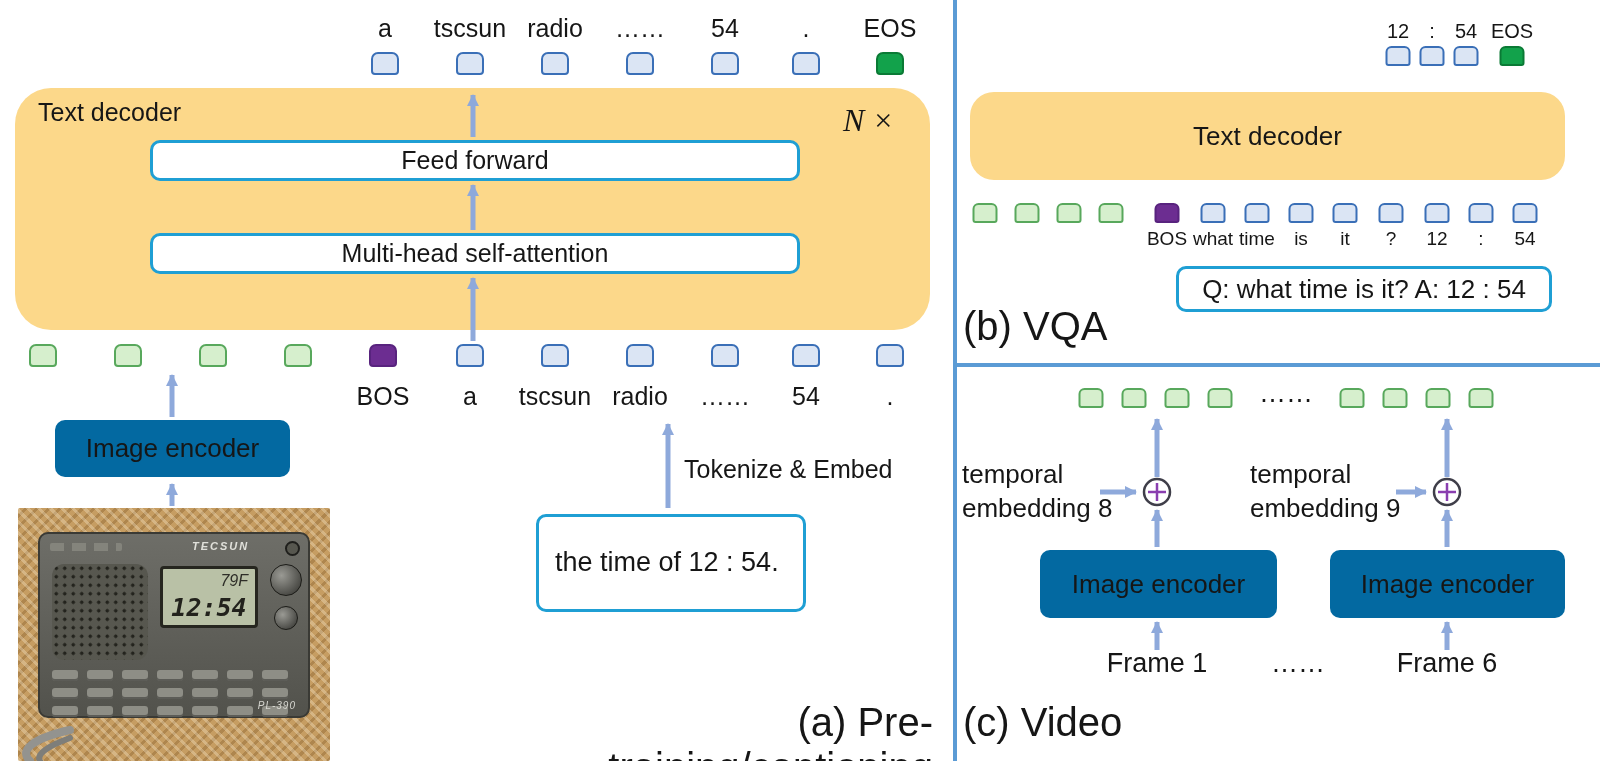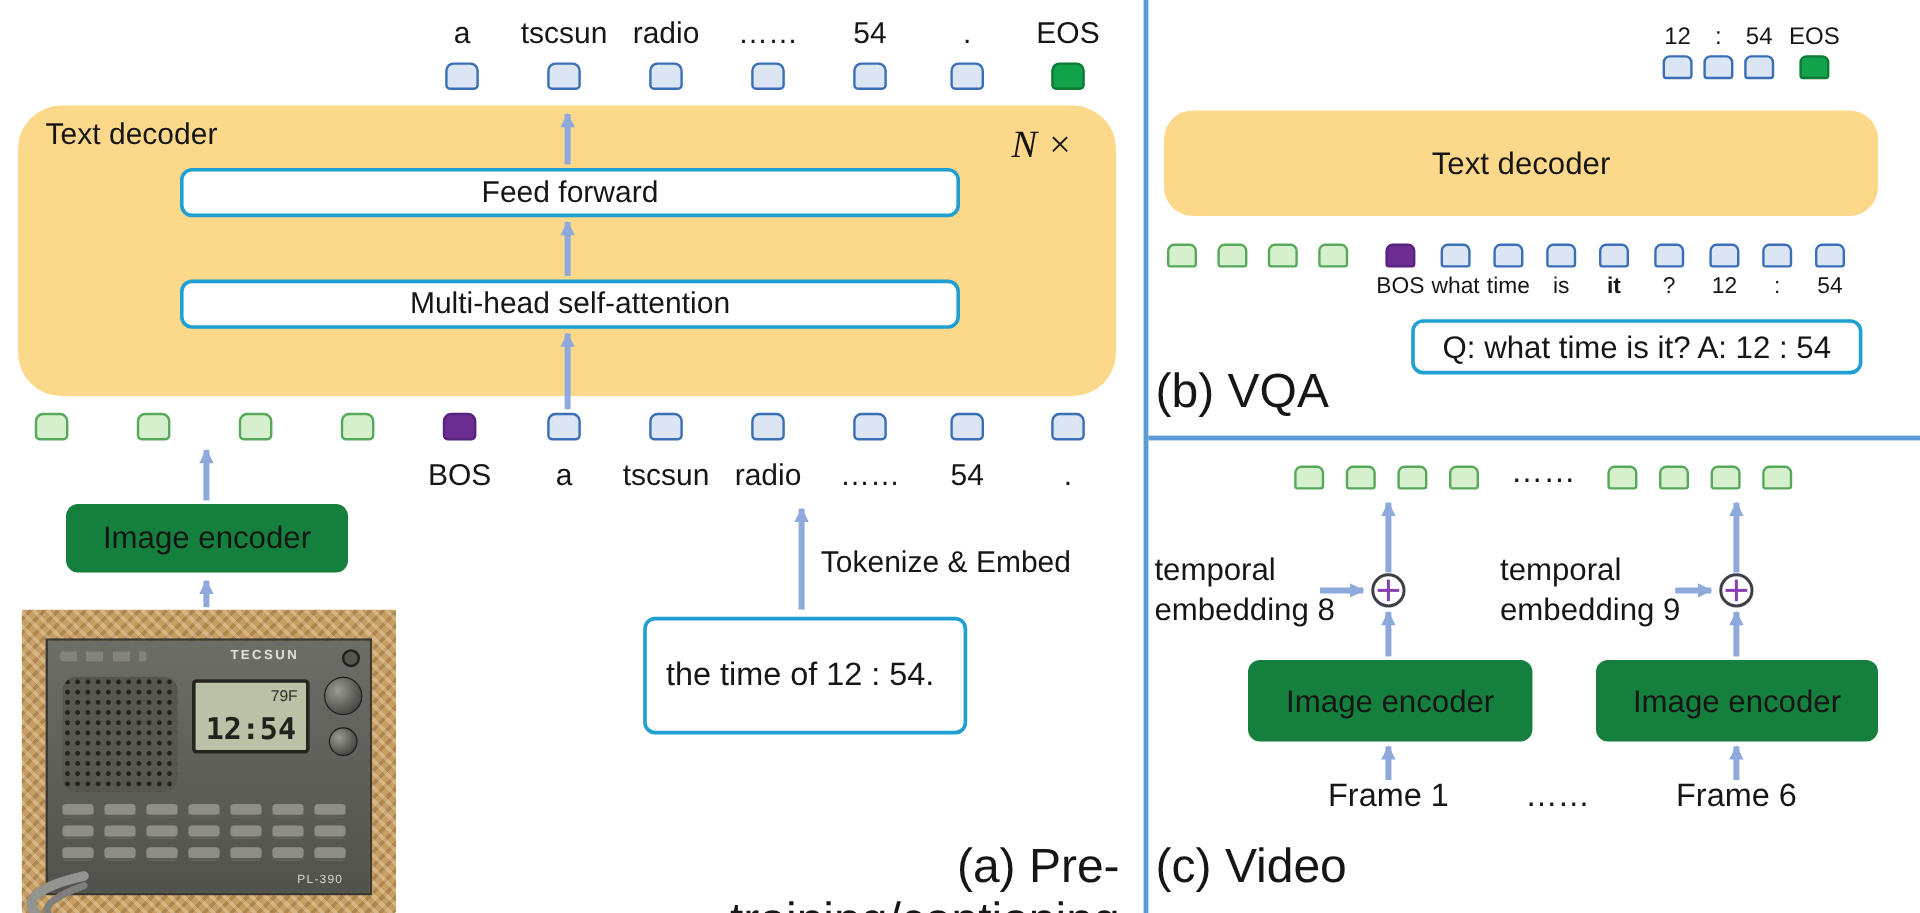--- a/index.html
+++ b/index.html
@@ -20,61 +20,61 @@
   .lab { position:absolute; transform:translateX(-50%); text-align:center; white-space:nowrap; }
   .lab.a     { font-size:25px; }
   .lab.b-top { font-size:20px; }
   .lab.b-bot { font-size:19px; }
   .lab.c     { font-size:27px; }
 
   .decoder { position:absolute; background:#fcd88a; }
   .box-cyan { position:absolute; background:#ffffff; border:3.5px solid #1f9fd4;
               border-radius:10px; box-sizing:border-box;
               display:flex; align-items:center; justify-content:center; }
-  .encoder { position:absolute; background:#15803d; border-radius:10px;
+  .encoder { position:absolute; background:#0369a1; border-radius:10px;
              display:flex; align-items:center; justify-content:center; font-size:26px; }
   .divider { position:absolute; background:#5b9bd5; }
   .caption { position:absolute; font-size:40px; }
   .n-times { position:absolute; font-family:"Liberation Serif", serif; font-style:italic; font-size:32px; }
   .plain   { position:absolute; font-size:25px; }
   .plain26 { position:absolute; font-size:26px; line-height:1.3; }
 
   
   .radio-photo { position:absolute; overflow:hidden; border-radius:2px; }
   .mat { position:absolute; left:0; top:0; right:0; bottom:0; background-color:#c69d62;
          background-image:
            repeating-linear-gradient(45deg, rgba(255,246,224,0.28) 0 3px, rgba(0,0,0,0) 3px 8px),
            repeating-linear-gradient(-45deg, rgba(120,80,30,0.30) 0 3px, rgba(0,0,0,0) 3px 8px); }
-  .radio-body { position:absolute; left:20px; top:24px; width:272px; height:214px;
+  .radio-body { position:absolute; left:20px; top:24px; width:272px; height:186px;
                 background:linear-gradient(#6e6e68,#52524c); border:2px solid #3a3a35;
-                border-radius:0; box-sizing:border-box; }
+                border-radius:10px; box-sizing:border-box;font-style:italic; }
   .radio-brand { position:absolute; top:6px; left:152px; font-size:11px; font-weight:bold;
                  letter-spacing:2px; color:#e0e0da; }
   .power-knob { position:absolute; top:7px; right:8px; width:15px; height:15px; border-radius:50%;
                 background:#57574f; border:2px solid #1f1f1c; box-sizing:border-box; }
   .top-keys { position:absolute; top:9px; left:10px; width:72px; height:8px; border-radius:2px;
               background:repeating-linear-gradient(90deg, #84847c 0 14px, rgba(0,0,0,0) 14px 22px); }
   .speaker { position:absolute; top:30px; left:12px; width:96px; height:96px; border-radius:12px;
              background-color:#57574f;
              background-image:radial-gradient(#23231d 1.8px, rgba(0,0,0,0) 2px);
              background-size:8.5px 8.5px; }
   .lcd { position:absolute; top:32px; left:120px; width:98px; height:62px; background:#b9c1a6;
          border:3px solid #26261f; border-radius:4px; box-sizing:border-box; }
-  .lcd-temp { position:absolute; top:3px; right:7px; font-size:13px; color:#2e2e28; }
+  .lcd-temp { position:absolute; top:3px; right:7px; font-size:16px; color:#2e2e28; }
   .lcd-time { position:absolute; bottom:3px; left:0; right:0; text-align:center;
               font-family:"DejaVu Sans Mono", monospace; font-weight:bold; font-size:25px; color:#22221c; }
   .knob { position:absolute; border-radius:50%; border:1px solid #1c1c18;
           background:radial-gradient(circle at 35% 35%, #9a9a94, #2e2e2a); }
   .knob-1 { top:30px; right:6px; width:30px; height:30px; }
   .knob-2 { top:72px; right:10px; width:22px; height:22px; }
   .keys { position:absolute; top:136px; left:12px; width:252px; height:58px;
           display:flex; flex-wrap:wrap; gap:7px 9px; align-content:flex-start; }
   .key { width:26px; height:11px; background:#8e8e86; border-radius:3px;
          box-shadow:inset 0 -2px rgba(0,0,0,0.35); }
-  .radio-model { position:absolute; bottom:5px; right:22px; font-size:10px; color:#d5d5cf; letter-spacing:1px; }
+  .radio-model { position:absolute; bottom:5px; right:12px; font-size:10px; color:#d5d5cf; letter-spacing:1px; }
   .strap { position:absolute; left:0; top:0; }
 </style>
 </head>
 <body>
 
 <div class="canvas">
 
   <div class="lab a" style="left:385px; top:14px;">a</div>
   <div class="lab a" style="left:470px; top:14px;">tscsun</div>
   <div class="lab a" style="left:555px; top:14px;">radio</div>
@@ -207,21 +207,21 @@
   <div class="tok sm blue" style="left:1345px; top:203px;"></div>
   <div class="tok sm blue" style="left:1391px; top:203px;"></div>
   <div class="tok sm blue" style="left:1437px; top:203px;"></div>
   <div class="tok sm blue" style="left:1481px; top:203px;"></div>
   <div class="tok sm blue" style="left:1525px; top:203px;"></div>
 
   <div class="lab b-bot" style="left:1167px; top:228px;">BOS</div>
   <div class="lab b-bot" style="left:1213px; top:228px;">what</div>
   <div class="lab b-bot" style="left:1257px; top:228px;">time</div>
   <div class="lab b-bot" style="left:1301px; top:228px;">is</div>
-  <div class="lab b-bot" style="left:1345px; top:228px;font-weight:bold;">it</div>
+  <div class="lab b-bot" style="left:1345px; top:228px;">it</div>
   <div class="lab b-bot" style="left:1391px; top:228px;">?</div>
   <div class="lab b-bot" style="left:1437px; top:228px;">12</div>
   <div class="lab b-bot" style="left:1481px; top:228px;">:</div>
   <div class="lab b-bot" style="left:1525px; top:228px;">54</div>
 
   <div class="box-cyan" style="left:1176px; top:266px; width:376px; height:46px; font-size:26px; border-width:3px;">
     <span>Q: what time is it? A: 12 : 54</span>
   </div>
 
   <div class="caption" style="left:963px; top:304px;">(b) VQA</div>

